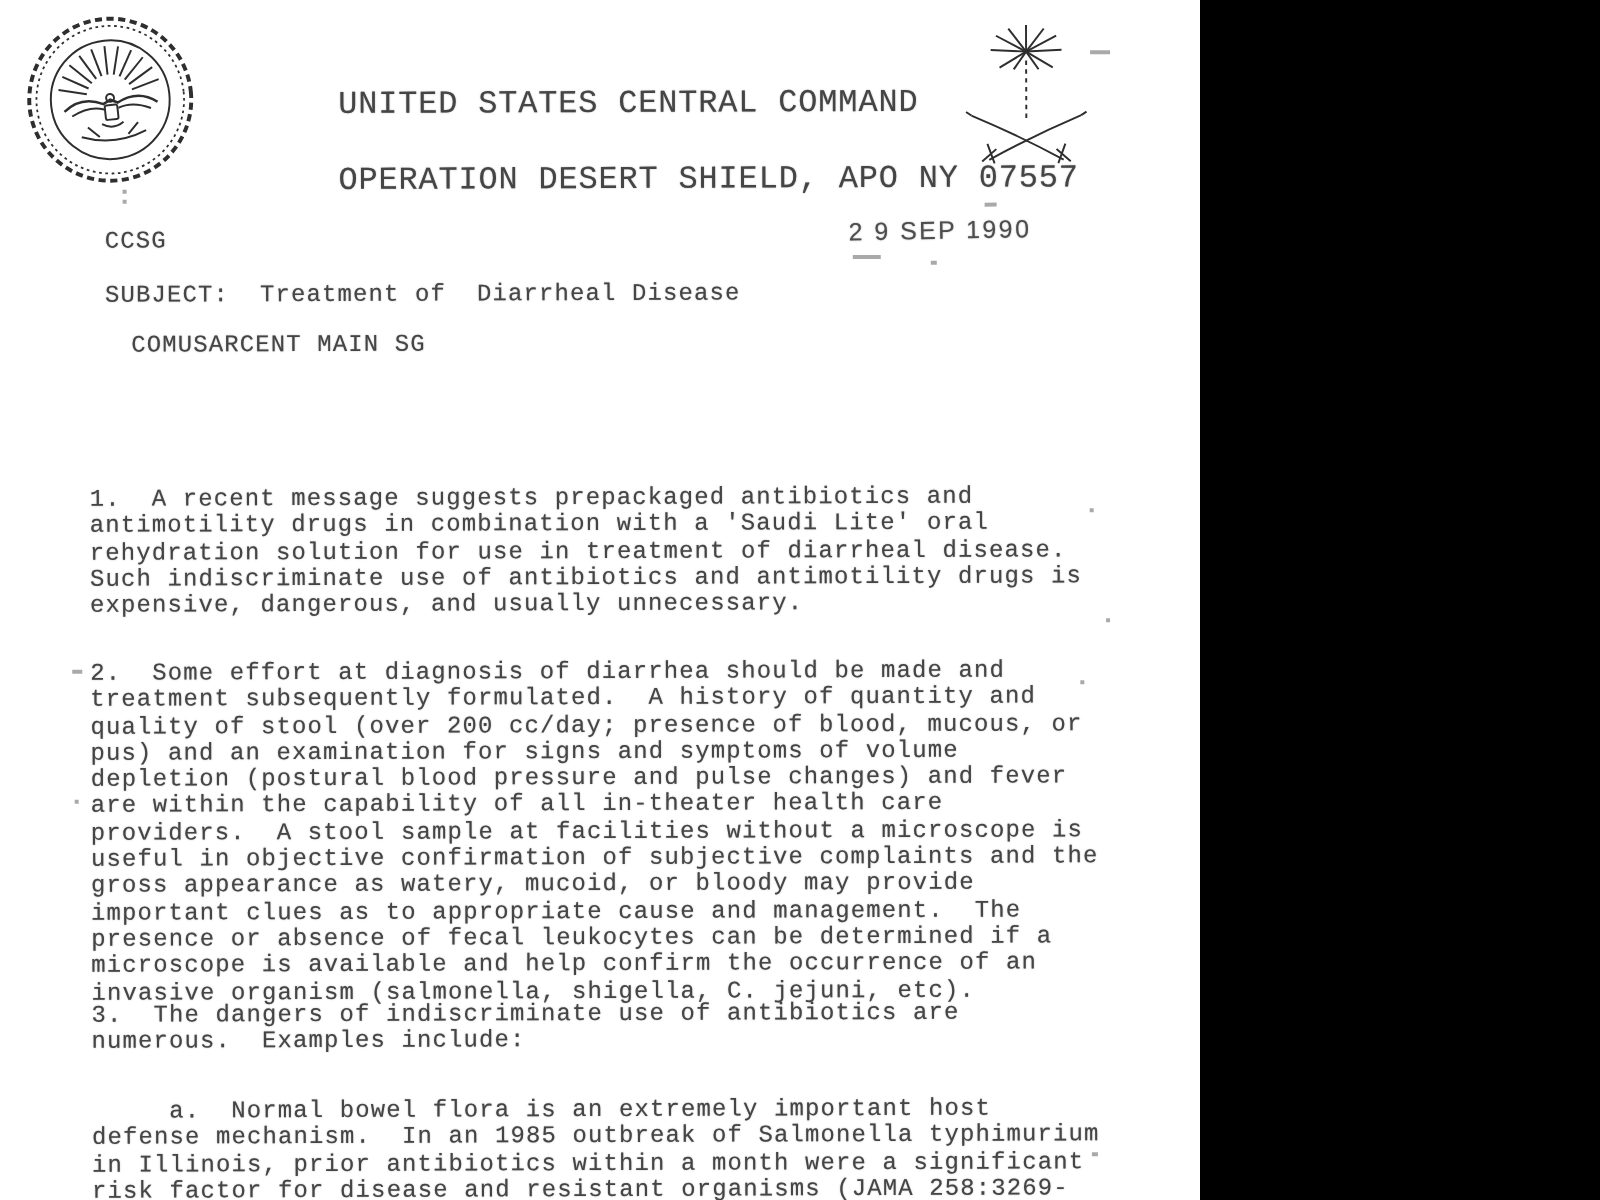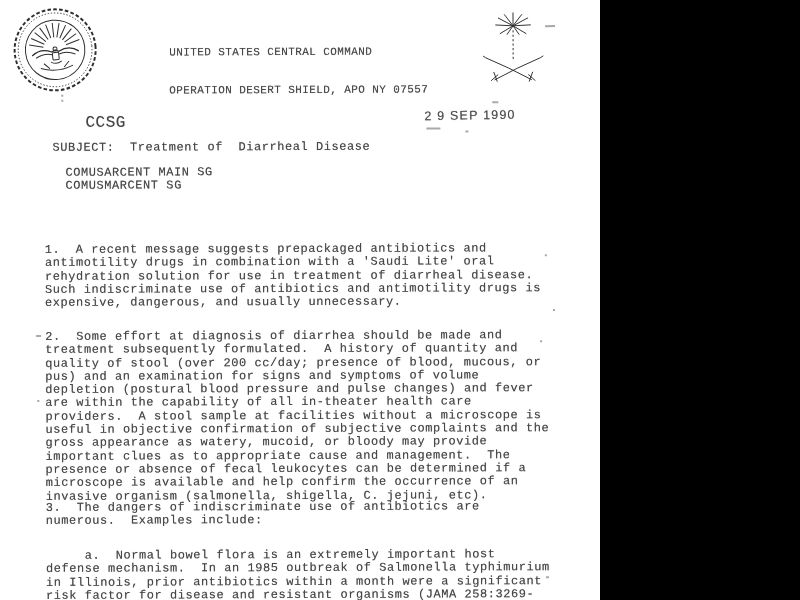--- a/index.html
+++ b/index.html
@@ -2,24 +2,24 @@
 <html><head>
 <meta charset="utf-8">
 <style>
   html,body{margin:0;padding:0;width:800px;height:600px;overflow:hidden;background:#fff;}
   .stage{position:relative;width:800px;height:600px;background:#fff;}
   .black-bar{position:absolute;left:600px;top:0;width:200px;height:600px;background:#000;}
   .paper{position:absolute;left:0;top:0;width:600px;height:600px;background:#fff;transform:rotate(-0.2deg);}
   .mono{font-family:"Liberation Mono","DejaVu Sans Mono",monospace;color:#454545;
         letter-spacing:0.55px;white-space:pre;text-shadow:0 0 0.7px rgba(70,70,70,0.55);}
   .letterhead{position:absolute;left:170px;top:21px;width:260px;text-align:left;
-              font-size:11px;line-height:12.5px;letter-spacing:0.4px;}
+              font-size:16px;line-height:12.5px;letter-spacing:0.4px;}
   .seal{position:absolute;left:11px;top:2px;transform:rotate(-6deg);}
   .emblem{position:absolute;left:483px;top:5px;}
-  .office-symbol{position:absolute;left:53px;top:113px;font-size:16px;margin-left:33px;}
+  .office-symbol{position:absolute;left:53px;top:113px;font-size:12px;}
   .date-stamp{position:absolute;left:425px;top:109px;
               font-family:"Liberation Sans","DejaVu Sans",sans-serif;font-size:12.5px;
               letter-spacing:1.2px;color:#4d4d4d;transform:rotate(-0.8deg);
               text-shadow:0 0 0.8px rgba(80,80,80,0.6);white-space:pre;}
   .subject{position:absolute;left:53px;top:140px;font-size:12px;}
   .addressees{position:absolute;left:55px;top:166px;font-size:12px;line-height:12.9px;margin-left:11px;}
   .para{position:absolute;left:45px;font-size:12px;line-height:13.3px;width:540px;}
   .p1{top:243px}.p2{top:330px}.p3{top:501px}.p4{top:549px}
   .tline{white-space:pre;}
   .speck{position:absolute;background:#6f6f6f;opacity:0.6;}
@@ -81,21 +81,21 @@
         <path d="M52,76 l8,7 M57,73 l-4,11"></path>
         <path d="M18,76 l-8,7 M13,73 l4,11"></path>
         <path d="M4,57 l-3,-2 M66,57 l3,-2"></path>
       </g>
     </svg>
 
     <div class="office-symbol mono">CCSG</div>
     <div class="date-stamp">2 9 SEP 1990</div>
     <div class="subject mono">SUBJECT:  Treatment of  Diarrheal Disease</div>
 
-    <div class="addressees mono"><div class="tline">COMUSARCENT MAIN SG</div><div class="tline">COMUSMARCENT SG</div></div>
+    <div class="addressees mono"><div class="tline">COMUSARCENT MAIN SG</div></div>
 
     <div class="para p1 mono"><div class="tline">1.  A recent message suggests prepackaged antibiotics and</div><div class="tline">antimotility drugs in combination with a 'Saudi Lite' oral</div><div class="tline">rehydration solution for use in treatment of diarrheal disease.</div><div class="tline">Such indiscriminate use of antibiotics and antimotility drugs is</div><div class="tline">expensive, dangerous, and usually unnecessary.</div></div>
     <div class="para p2 mono"><div class="tline">2.  Some effort at diagnosis of diarrhea should be made and</div><div class="tline">treatment subsequently formulated.  A history of quantity and</div><div class="tline">quality of stool (over 200 cc/day; presence of blood, mucous, or</div><div class="tline">pus) and an examination for signs and symptoms of volume</div><div class="tline">depletion (postural blood pressure and pulse changes) and fever</div><div class="tline">are within the capability of all in-theater health care</div><div class="tline">providers.  A stool sample at facilities without a microscope is</div><div class="tline">useful in objective confirmation of subjective complaints and the</div><div class="tline">gross appearance as watery, mucoid, or bloody may provide</div><div class="tline">important clues as to appropriate cause and management.  The</div><div class="tline">presence or absence of fecal leukocytes can be determined if a</div><div class="tline">microscope is available and help confirm the occurrence of an</div><div class="tline">invasive organism (salmonella, shigella, C. jejuni, etc).</div></div>
     <div class="para p3 mono"><div class="tline">3.  The dangers of indiscriminate use of antibiotics are</div><div class="tline">numerous.  Examples include:</div></div>
     <div class="para p4 mono"><div class="tline">     a.  Normal bowel flora is an extremely important host</div><div class="tline">defense mechanism.  In an 1985 outbreak of Salmonella typhimurium</div><div class="tline">in Illinois, prior antibiotics within a month were a significant</div><div class="tline">risk factor for disease and resistant organisms (JAMA 258:3269-</div></div>
 
     <div class="speck" style="left:546px;top:26px;width:10px;height:2px"></div>
     <div class="speck" style="left:62px;top:94px;width:2px;height:2px"></div>
     <div class="speck" style="left:62px;top:99px;width:2px;height:2px"></div>
     <div class="speck" style="left:493px;top:102px;width:6px;height:2px"></div>

